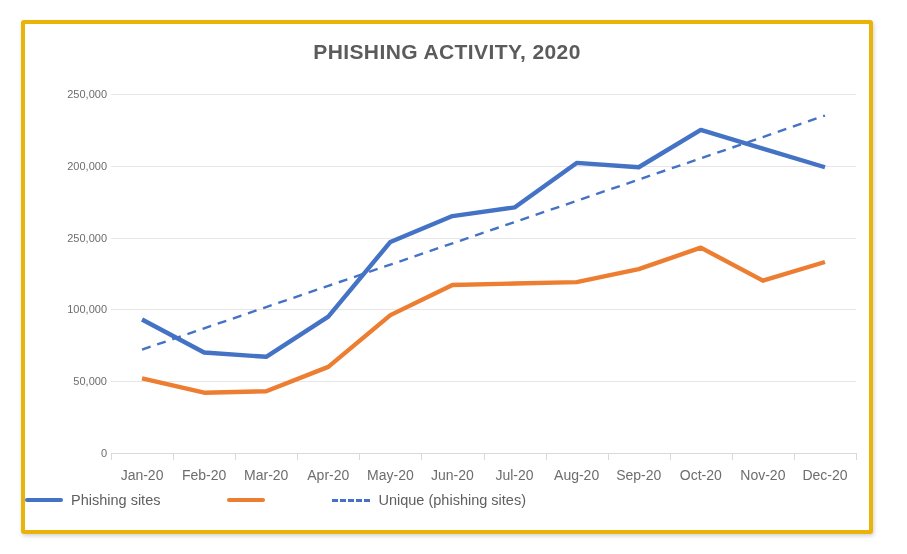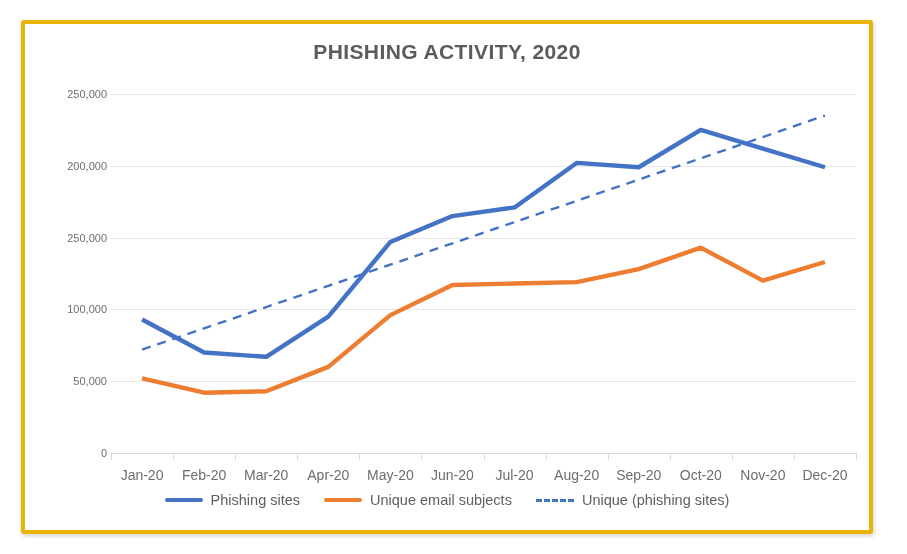--- a/index.html
+++ b/index.html
@@ -98,23 +98,23 @@
     overflow: visible;
   }
 
   
   #legend {
     position: absolute;
     left: 0;
     bottom: 22px;
     width: 100%;
     display: flex;
-    justify-content: center;
+    justify-content: flex-start;
     align-items: center;
-    gap: 24px;
+    gap: 67px;
   }
   .legend-item {
     display: flex;
     align-items: center;
     gap: 8px;
   }
   .legend-label {
     font-size: 14.5px;
     color: #5f5f5f;
     white-space: nowrap;
@@ -191,21 +191,20 @@
       </svg>
   </div>
 
   <div id="legend">
       <div class="legend-item">
         <span class="legend-swatch" style="background: rgb(68, 114, 196);"></span>
         <span class="legend-label">Phishing sites</span>
       </div>
       <div class="legend-item">
         <span class="legend-swatch" style="background: rgb(237, 125, 49);"></span>
-        <span class="legend-label">Unique email subjects</span>
       </div>
       <div class="legend-item">
         <span class="legend-swatch dashed" style="border-top-color: rgb(68, 114, 196);"></span>
         <span class="legend-label">Unique (phishing sites)</span>
       </div>
     </div>
 
 </div>
 
 </body></html>

